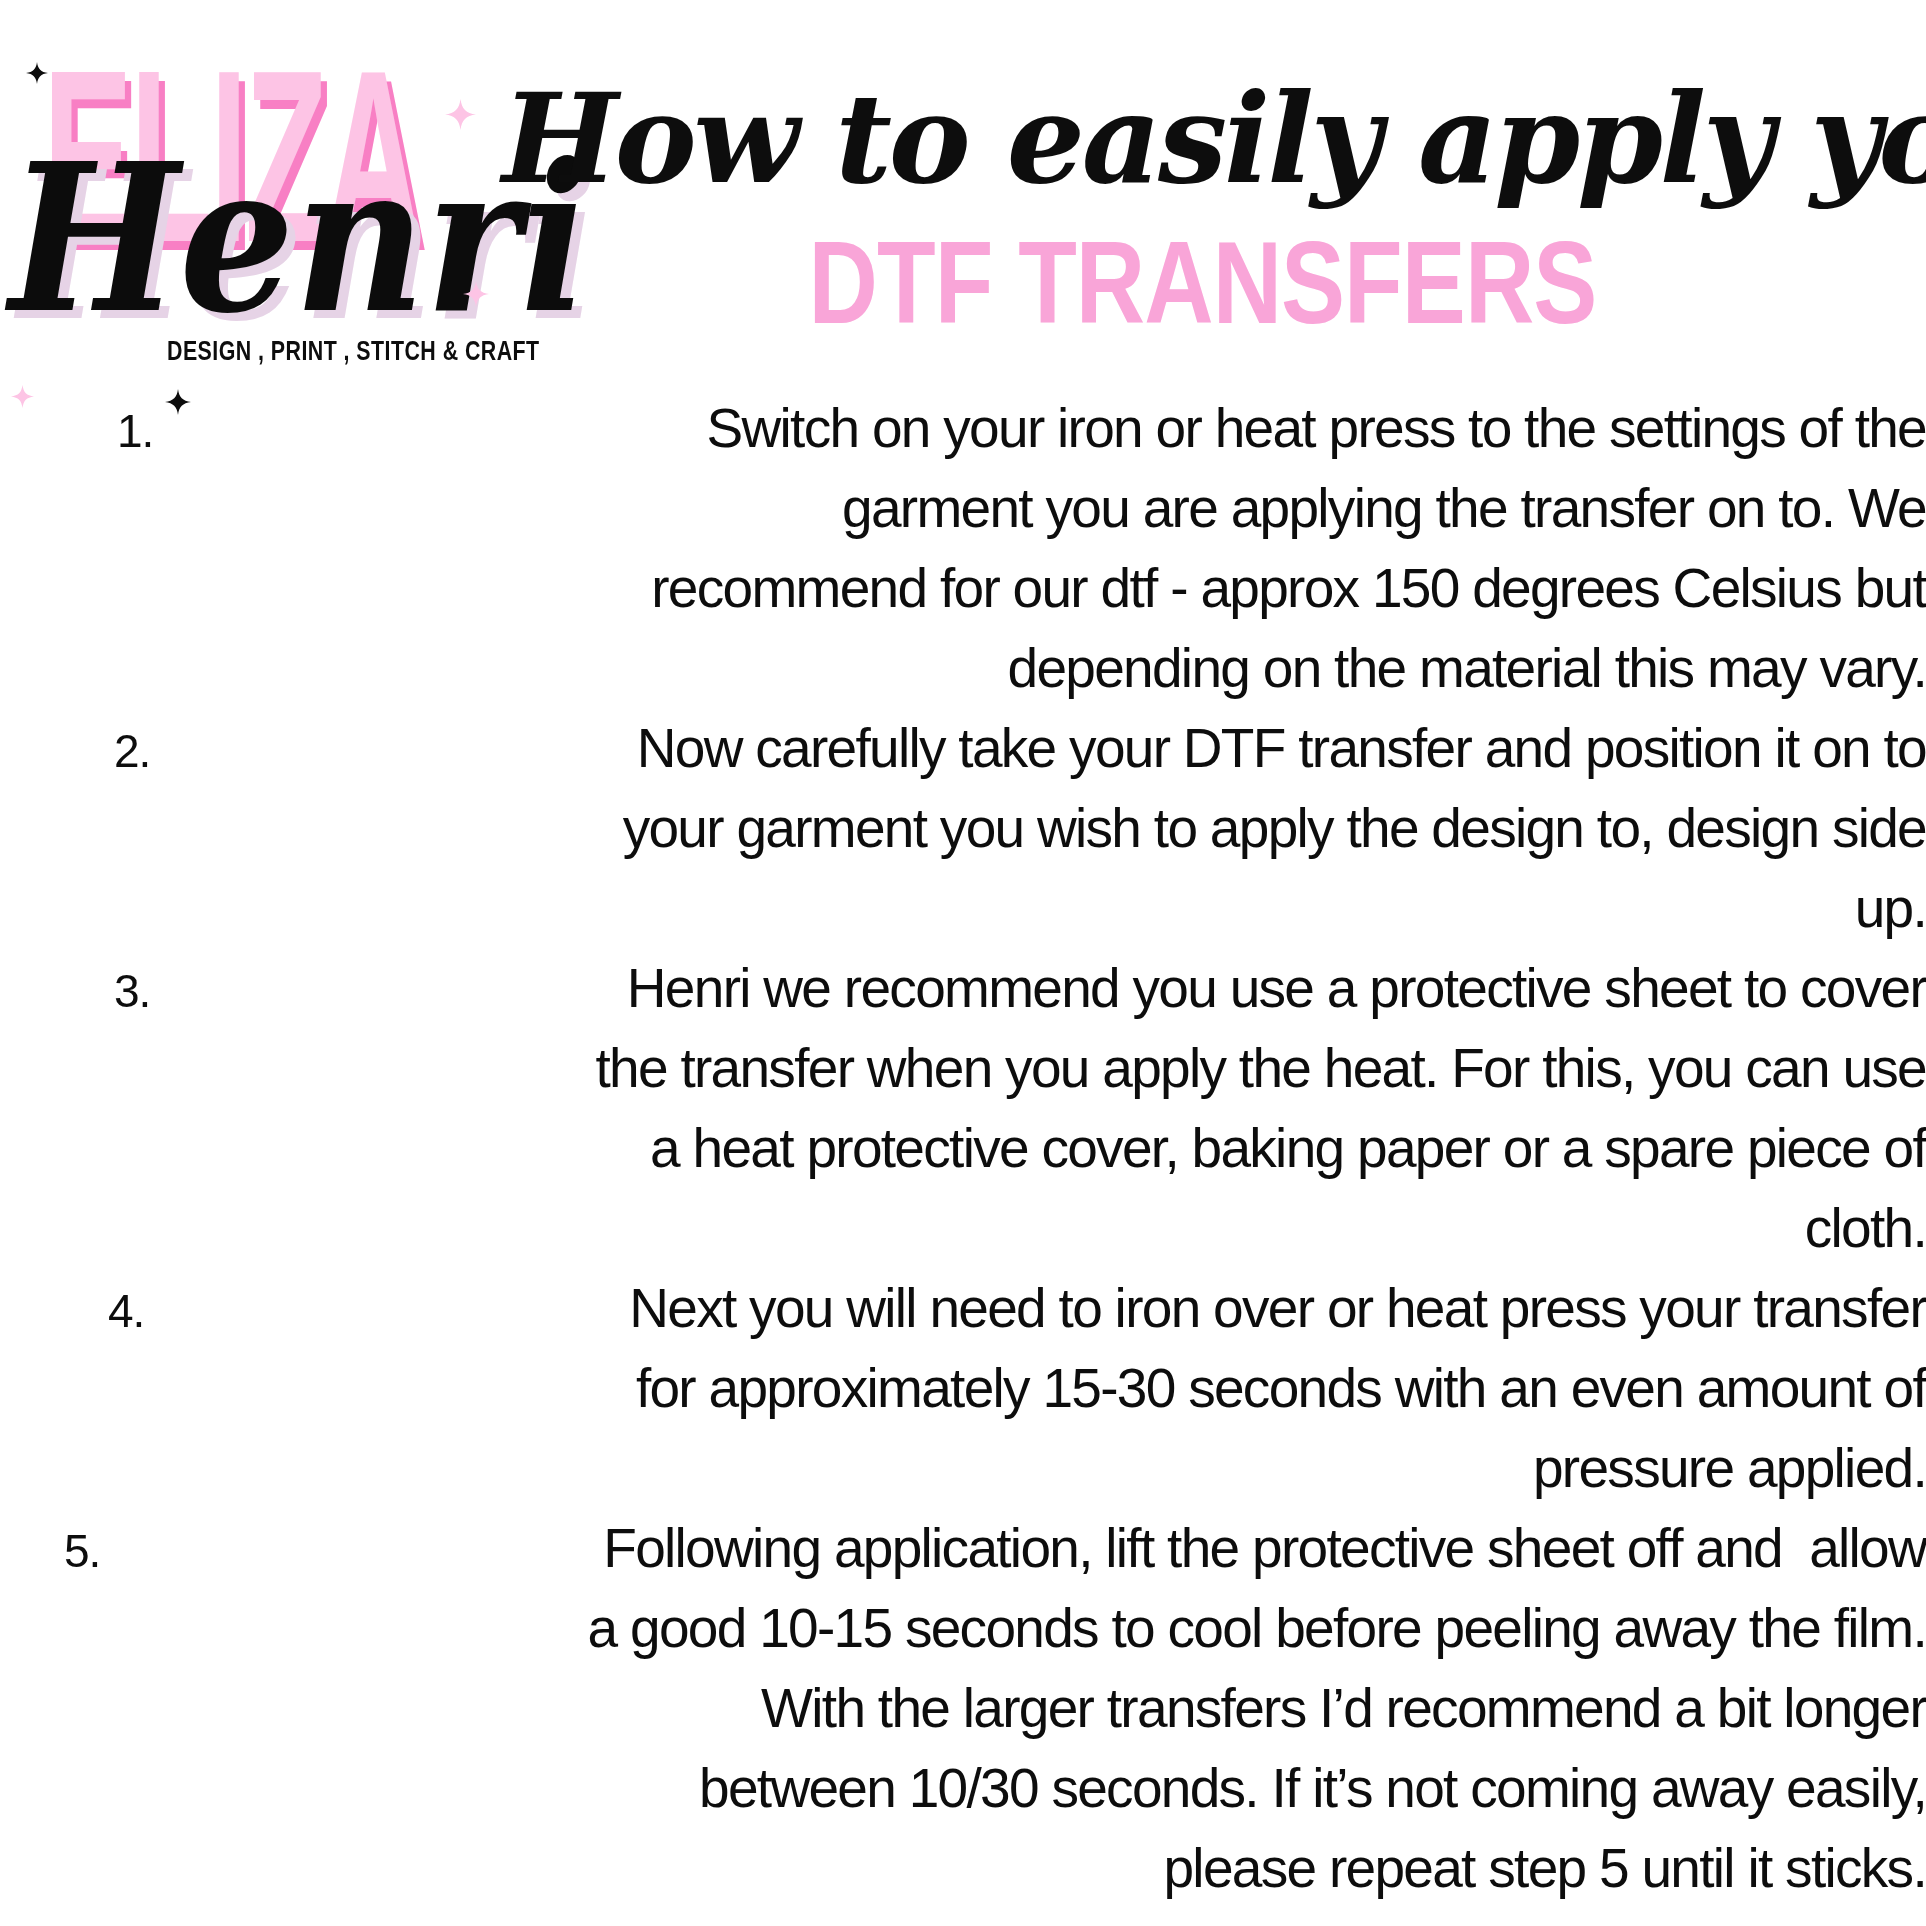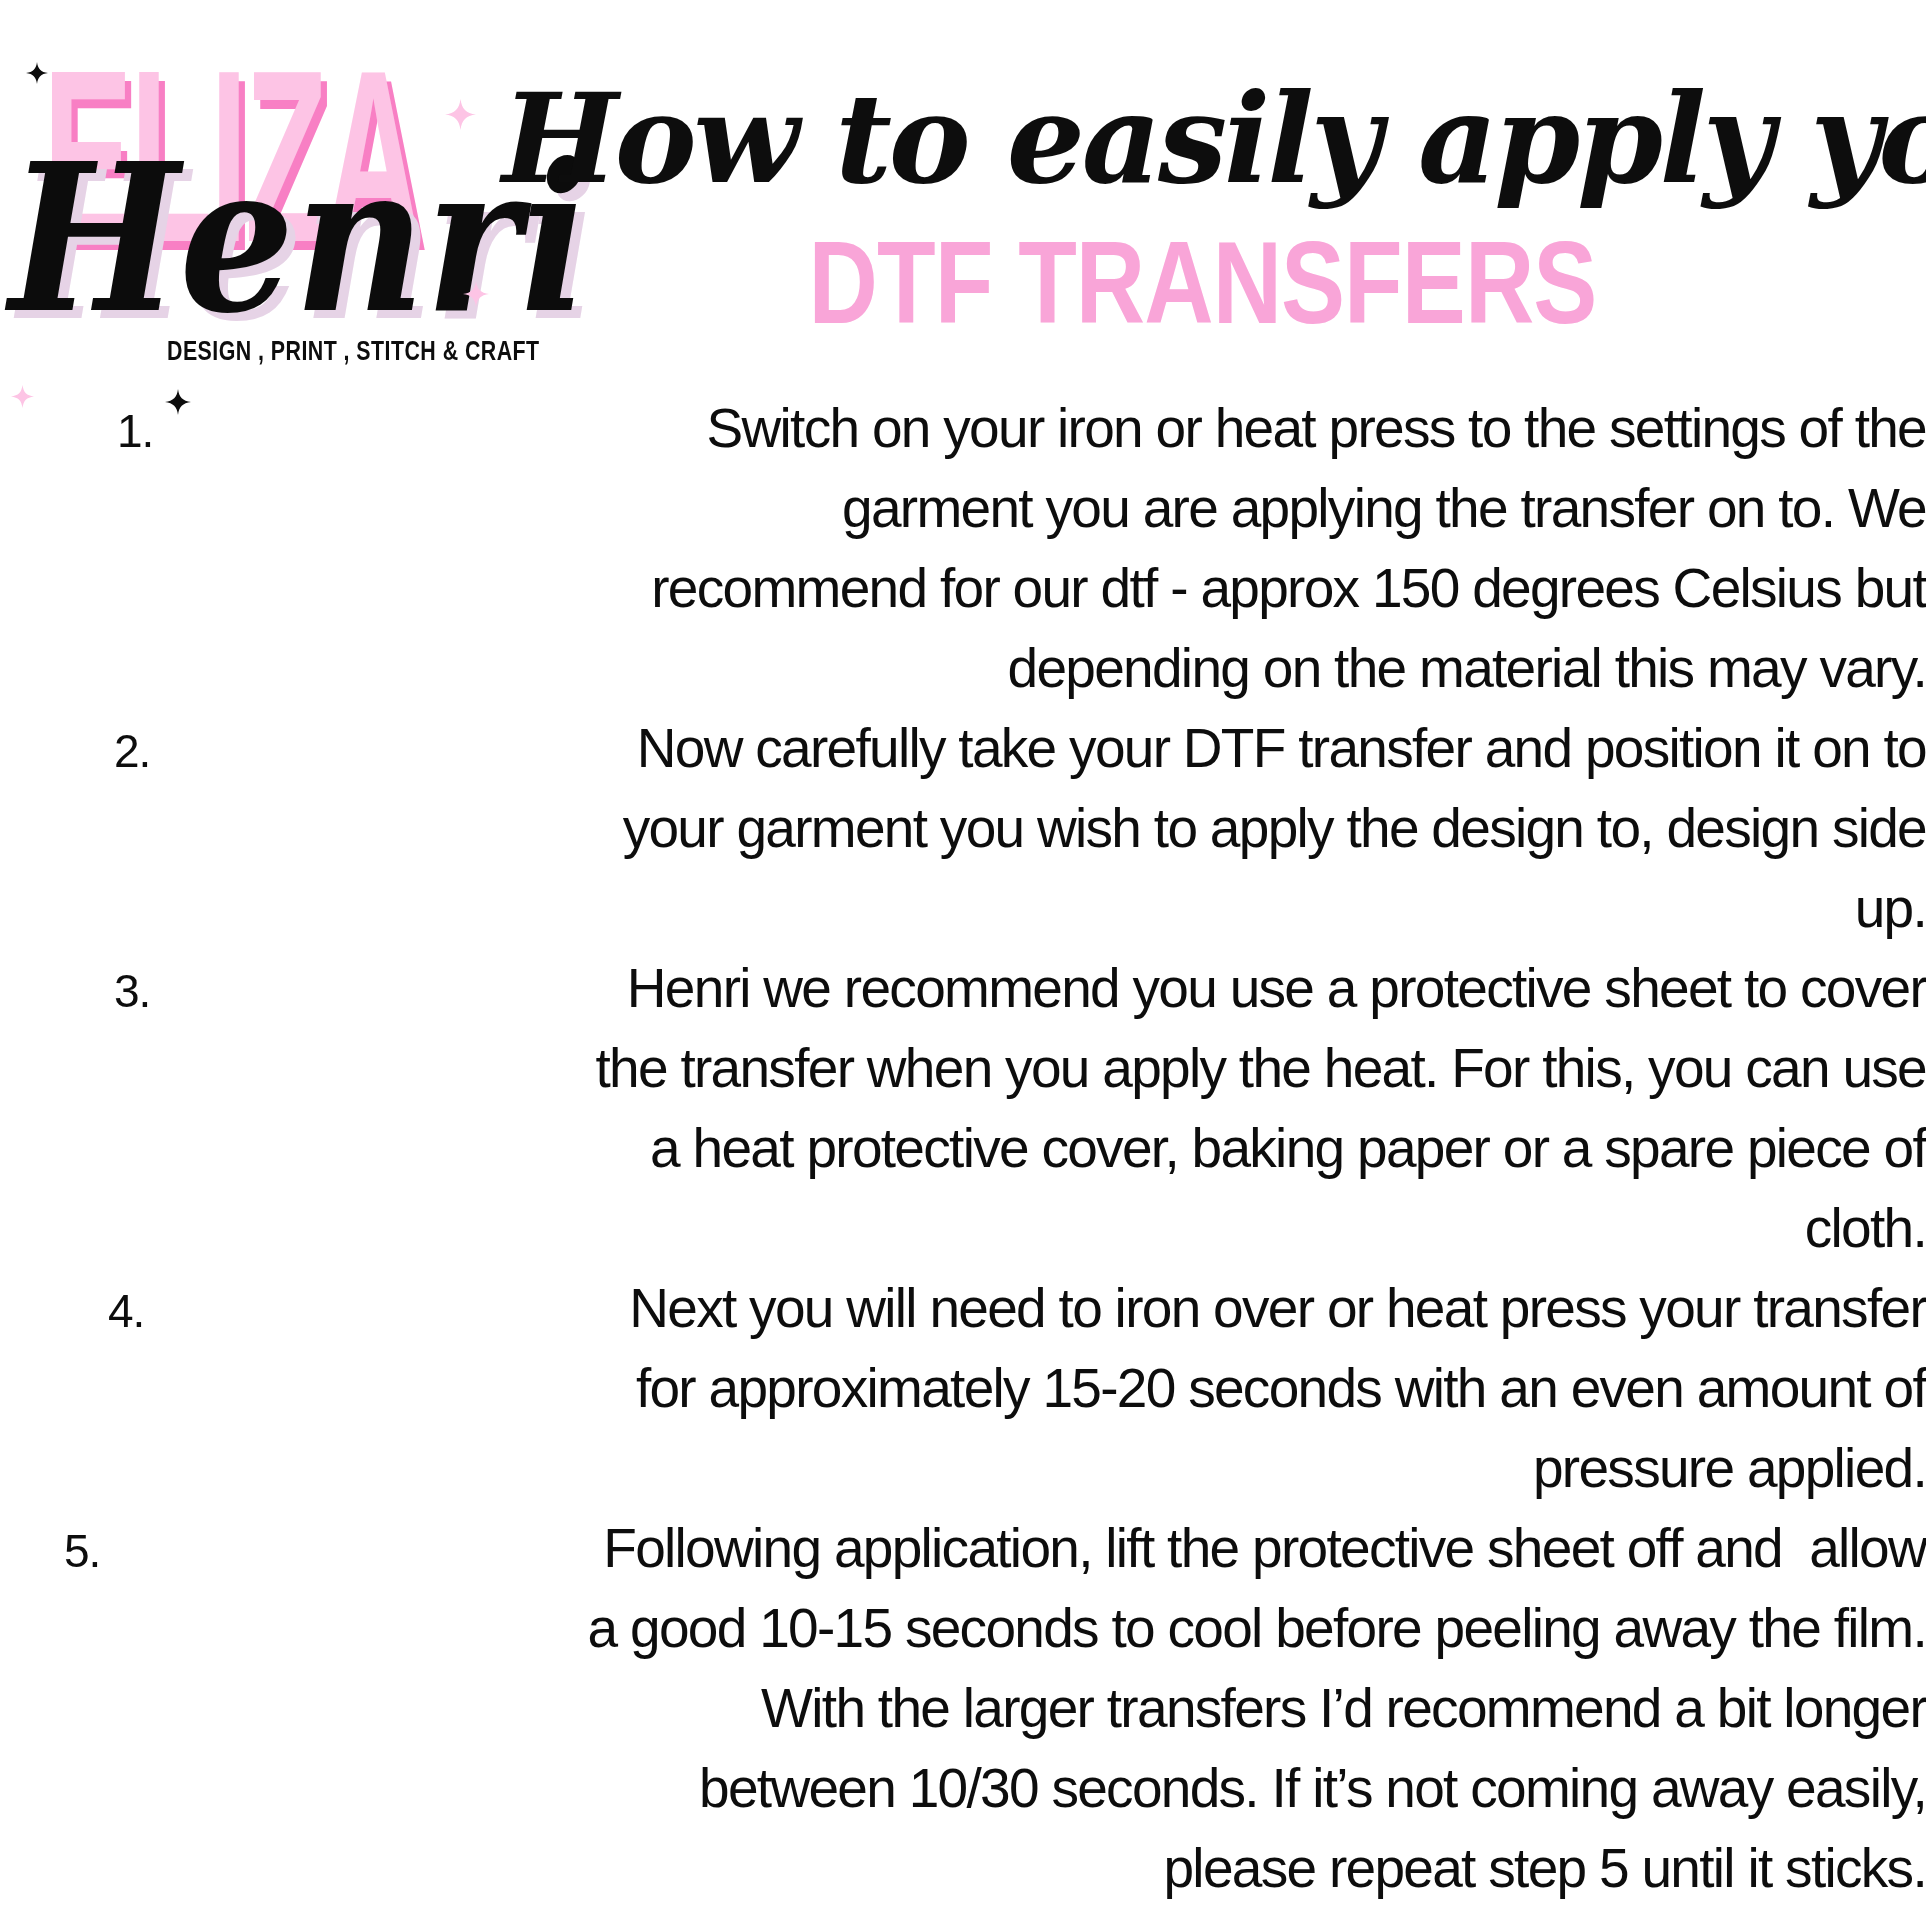--- a/index.html
+++ b/index.html
@@ -136,21 +136,21 @@
       <span class="num">3.</span>
       <div class="lines">Henri we recommend you use a protective sheet to cover
 the transfer when you apply the heat. For this, you can use
 a heat protective cover, baking paper or a spare piece of
 cloth.</div>
     </div>
 
     <div class="item">
       <span class="num">4.</span>
       <div class="lines">Next you will need to iron over or heat press your transfer
-for approximately 15-20 seconds with an even amount of
+for approximately 15-30 seconds with an even amount of
 pressure applied.</div>
     </div>
 
     <div class="item">
       <span class="num">5.</span>
       <div class="lines">Following application, lift the protective sheet off and  allow
 a good 10-15 seconds to cool before peeling away the film.
 With the larger transfers I’d recommend a bit longer
 between 10/30 seconds. If it’s not coming away easily,
 please repeat step 5 until it sticks.</div>

